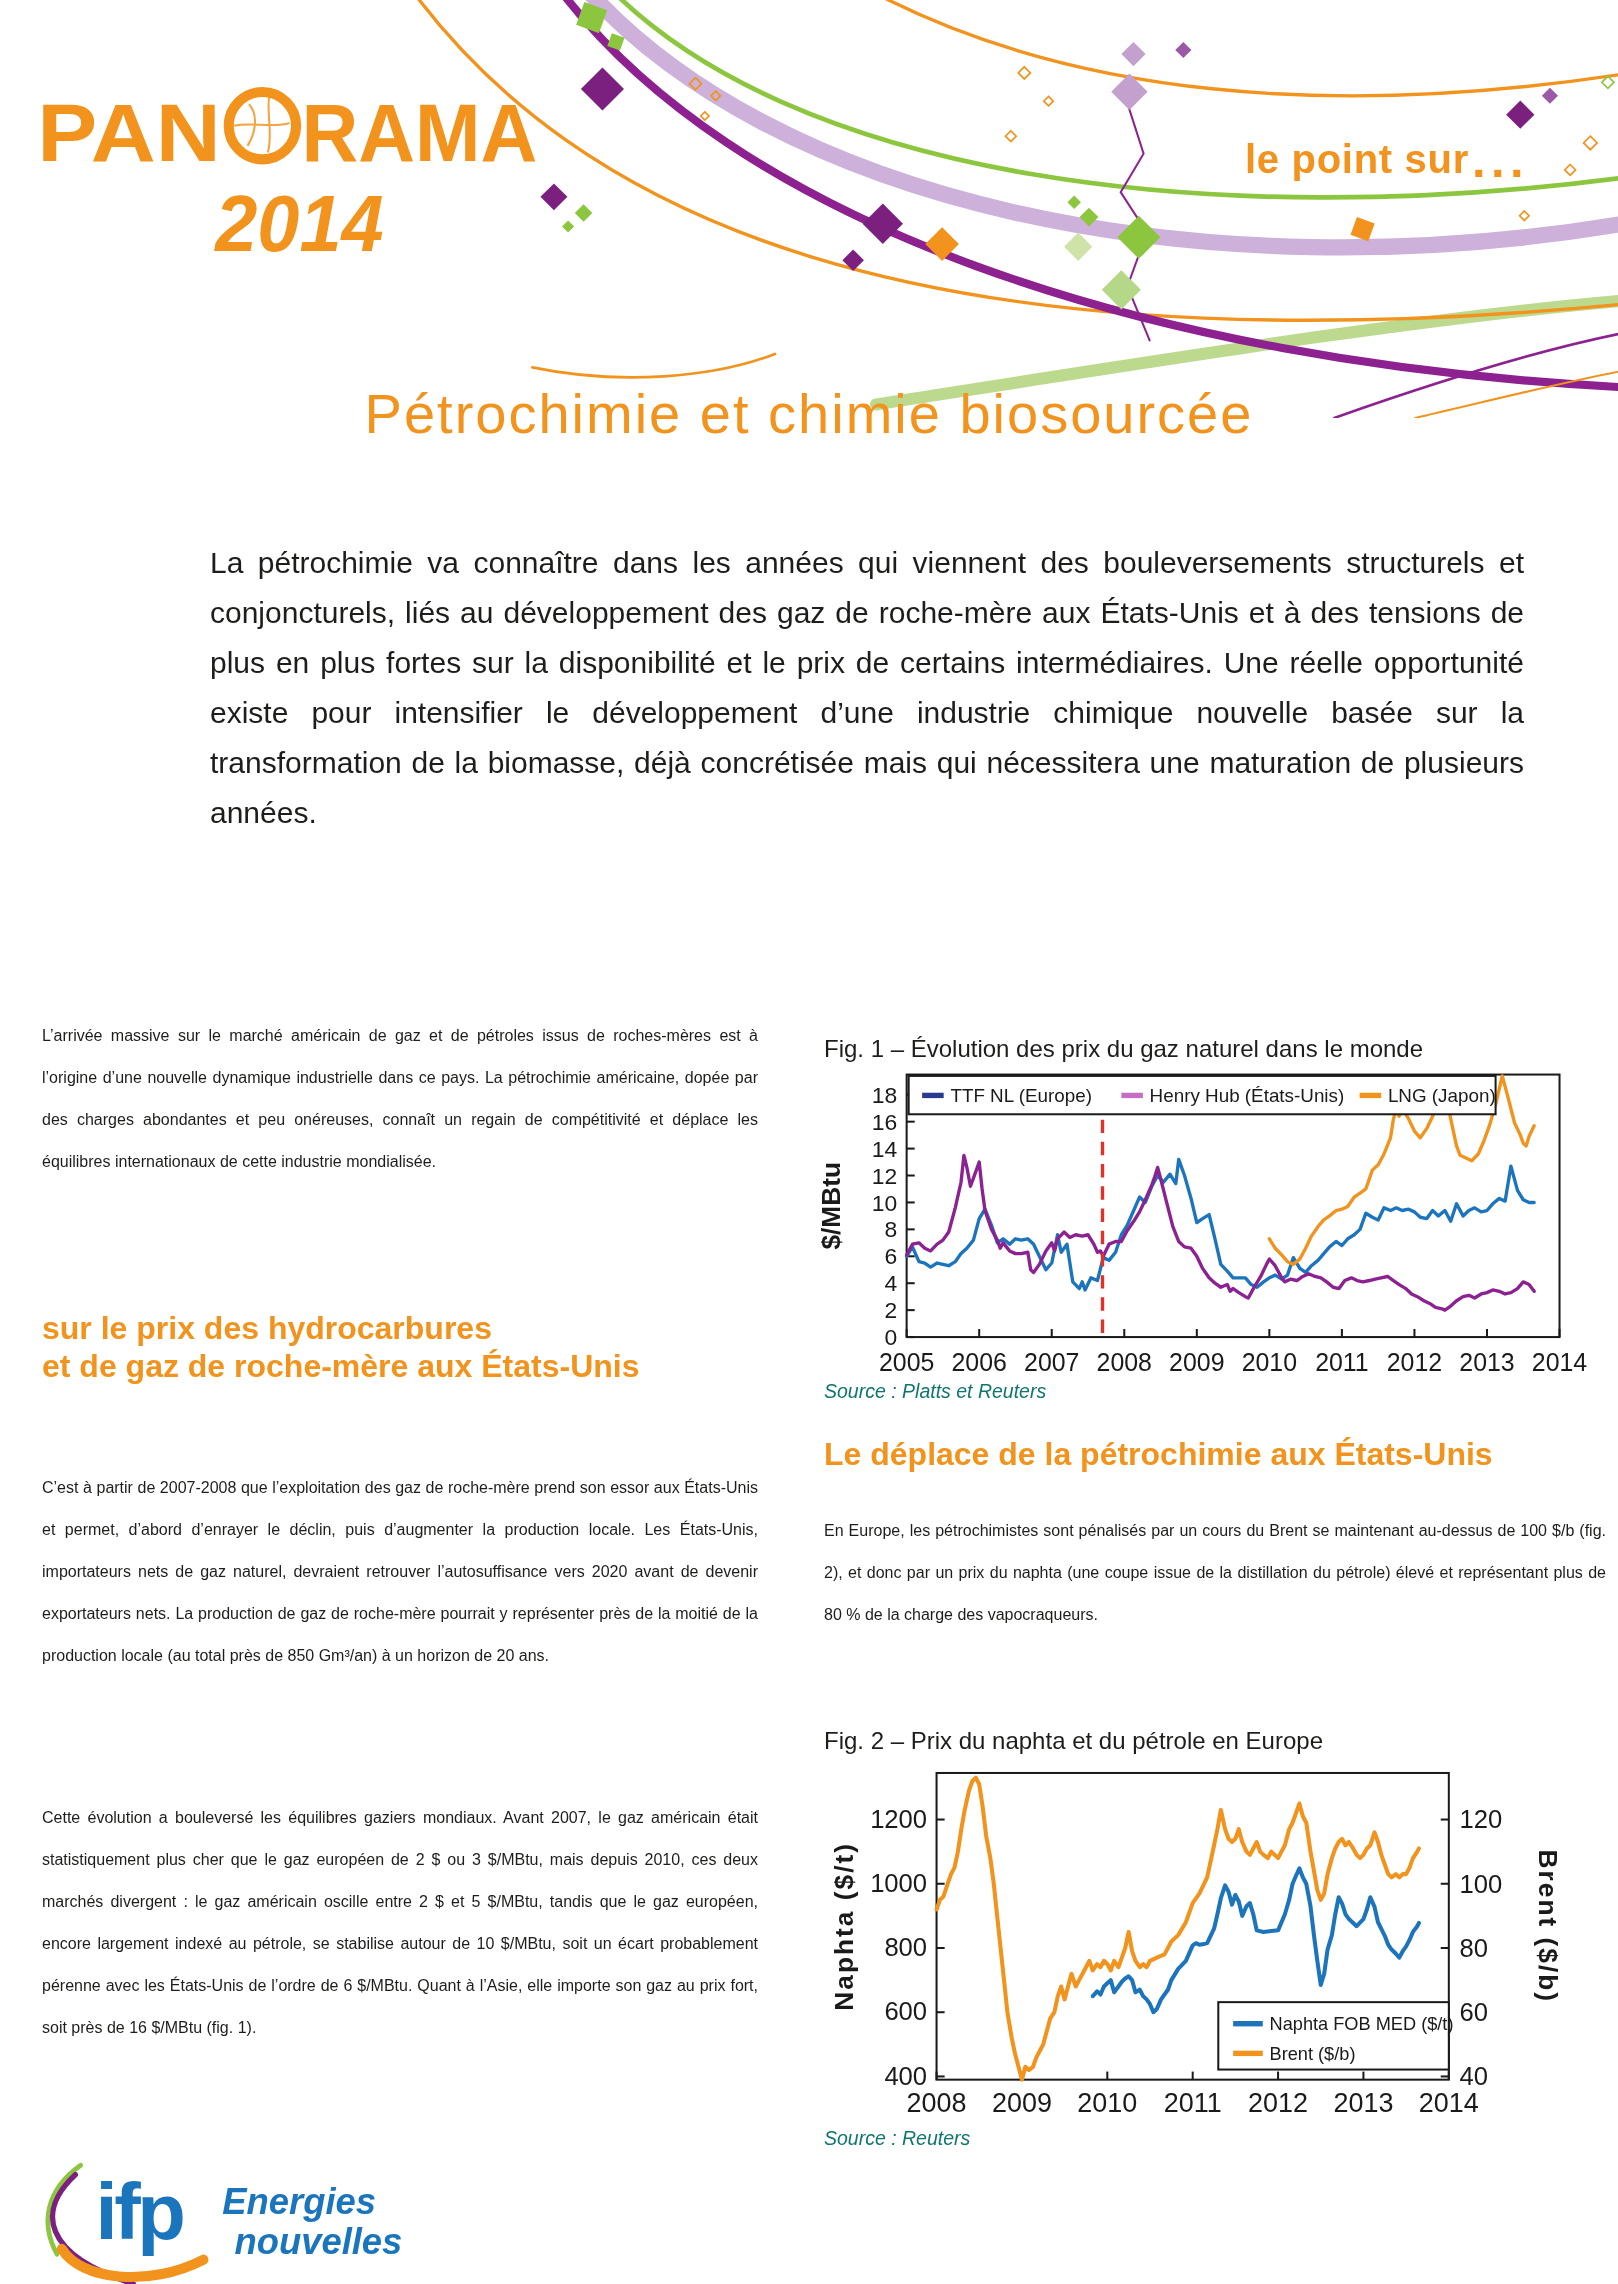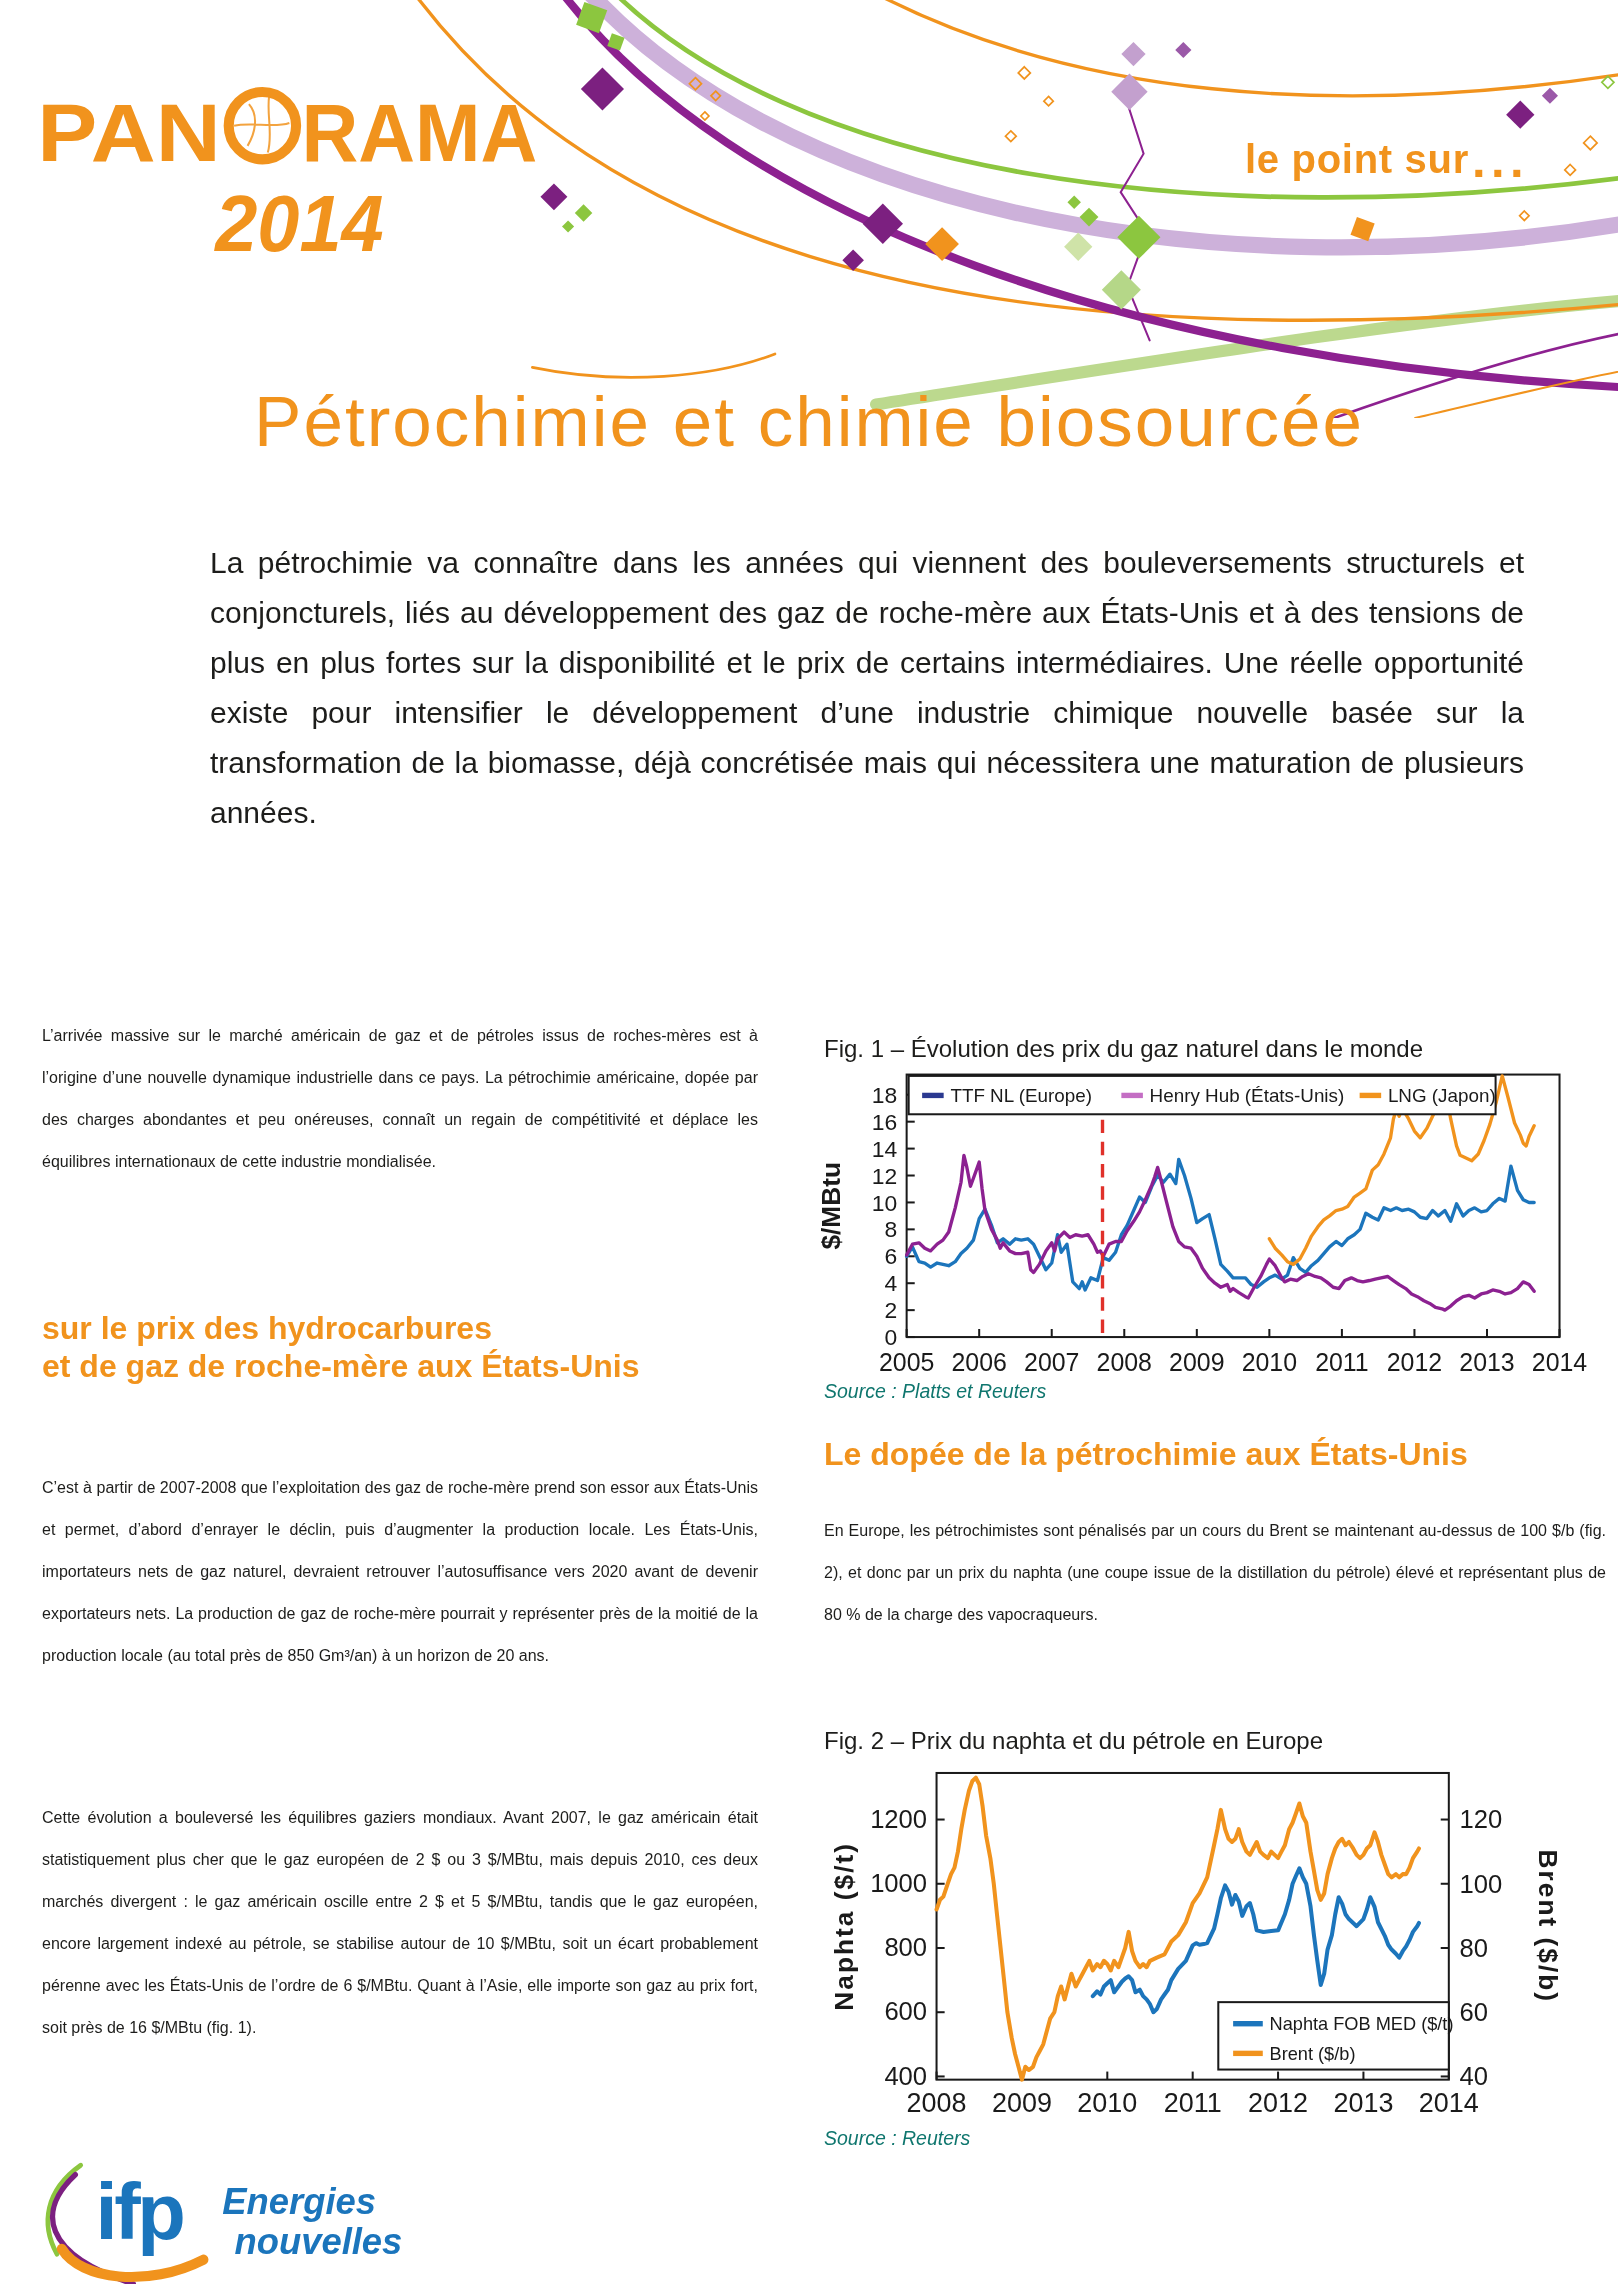--- a/index.html
+++ b/index.html
@@ -11,21 +11,21 @@
 
   #header-deco{left:0;top:0;pointer-events:none}
 
   #logo-svg{left:32px;top:81px}
   #logo-svg text{fill:var(--orange,#f1931d);font-weight:bold}
 
   #tagline{left:1245px;top:132px;color:var(--orange,#f1931d);font-weight:bold;white-space:nowrap}
   #tagline .t{font-size:40px;letter-spacing:0.7px}
   #tagline .dots{font-size:49px;font-weight:900;letter-spacing:5.4px;vertical-align:-4px}
 
-  #page-title{left:162px;top:381px;width:1294px;text-align:center;font-size:71px;
+  #page-title{left:162px;top:381px;width:1294px;text-align:center;font-size:56px;
               color:var(--orange,#f1931d);letter-spacing:2px;white-space:nowrap}
 
   #intro{left:210px;top:538px;width:1314px;font-size:30px;line-height:50px;text-align:justify}
 
   .body-text{font-size:16px;line-height:42px;text-align:justify}
   #para1{left:42px;top:1015px;width:716px}
   #heading1{left:42px;top:1309px;width:748px;font-size:32px;line-height:38px;font-weight:bold;
             color:var(--orange,#f1931d)}
   #para2{left:42px;top:1467px;width:716px}
   #para3{left:42px;top:1797px;width:716px}
@@ -183,21 +183,21 @@
       <line x1="188" y1="66" x2="220" y2="66" stroke="#2b3990" stroke-width="8"></line>
       <text x="230" y="76" class="lg">TTF NL (Europe)</text>
       <line x1="484" y1="66" x2="516" y2="66" stroke="#c46ec4" stroke-width="8"></line>
       <text x="526" y="76" class="lg">Henry Hub (États-Unis)</text>
       <line x1="838" y1="66" x2="870" y2="66" stroke="#f1931d" stroke-width="8"></line>
       <text x="880" y="76" class="lg">LNG (Japon)</text>
     </svg>
 </div>
 <div id="fig1-source" class="abs source">Source : Platts et Reuters</div>
 
-<div id="heading2" class="abs">Le dopée de la pétrochimie aux États-Unis</div>
+<div id="heading2" class="abs">Le déplace de la pétrochimie aux États-Unis</div>
 <div id="rpara1" class="abs body-text">En Europe, les pétrochimistes sont pénalisés par un cours du Brent se maintenant au-dessus de 100 $/b (fig. 2), et donc par un prix du naphta (une coupe issue de la distillation du pétrole) élevé et représentant plus de 80 % de la charge des vapocraqueurs.</div>
 
 <div id="fig2-caption" class="abs caption">Fig. 2 – Prix du naphta et du pétrole en Europe</div>
 <div id="fig2-chart" class="abs">
   <svg id="fig2svg" width="823" height="418" viewBox="0 0 1221 620">
       <rect x="210" y="80" width="760" height="455" fill="none" stroke="#1a1a1a" stroke-width="3"></rect>
       <line x1="210" y1="535" x2="210" y2="523" stroke="#1a1a1a" stroke-width="3"></line>
       <text x="210" y="583" text-anchor="middle" class="xt">2008</text>
       <line x1="336.6666666666667" y1="535" x2="336.6666666666667" y2="523" stroke="#1a1a1a" stroke-width="3"></line>
       <text x="336.6666666666667" y="583" text-anchor="middle" class="xt">2009</text>

